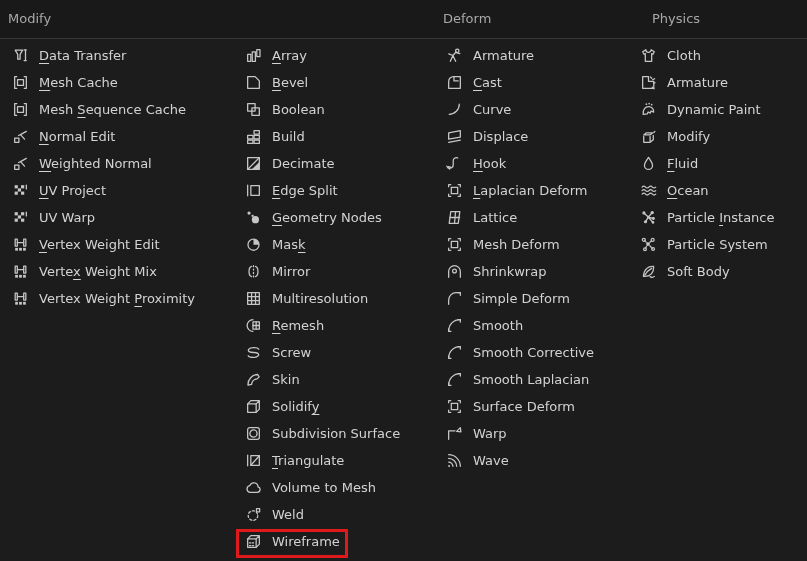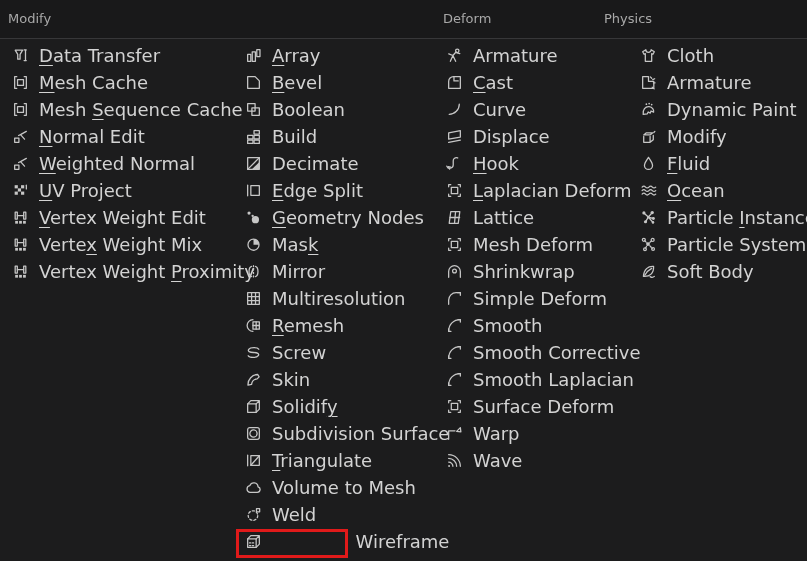--- a/index.html
+++ b/index.html
@@ -12,37 +12,37 @@
     font-family:"DejaVu Sans","Liberation Sans",sans-serif;
   }
   .menu{position:relative;width:807px;height:415px;background:var(--bg);padding-left:21px;}
   .menu-header{position:absolute;top:0;left:0;right:0;height:38px;background:var(--hbg);border-bottom:1px solid var(--div);}
   .col-header{position:absolute;top:0;height:38px;line-height:38px;font-size:13px;color:var(--htxt);white-space:nowrap;}
   .menu-col{position:absolute;top:42px;}
   .menu-item{display:flex;align-items:center;height:27px;cursor:default;}
   .icon{width:17px;height:17px;margin-right:10px;flex:none;}
   .icon svg{display:block;width:17px;height:17px;stroke:var(--icon);fill:none;stroke-width:1.2;stroke-linecap:round;stroke-linejoin:round;}
   .icon svg .f{fill:var(--icon);stroke:none;}
-  .label{font-size:18px;color:var(--txt);white-space:nowrap;}
+  .label{font-size:13px;color:var(--txt);white-space:nowrap;}
   .accel{text-decoration:underline;text-underline-offset:2.5px;text-decoration-thickness:1px;}
-  .highlighted{position:relative;justify-content:space-between;}
+  .highlighted{position:relative;}
   .highlighted::before{
     content:"";position:absolute;left:-9px;top:1px;width:112px;height:29px;
     border:3.5px solid var(--hl);box-sizing:border-box;pointer-events:none;
   }
   .right-edge{position:absolute;top:0;right:0;width:4px;height:561px;background:#161617;border-left:1px solid #303032;}
 </style>
 </head>
 <body>
 
 <div class="menu">
   <div class="menu-header" id="header-row">
       <div class="col-header" style="left: 8px;">Modify</div>
       <div class="col-header" style="left: 443px;">Deform</div>
-      <div class="col-header" style="left: 604px;">Physics</div>
+      <div class="col-header" style="left: 652px;">Physics</div>
     </div>
   <div id="menu-body">
       <div class="menu-col" style="left: 12px;">
         <div class="menu-item">
           <span class="icon">
             <svg viewBox="0 0 16 16">
               <path d="M3 3h7L7.6 7v4.5H5.4V7L3 3z"></path>
               <path d="M12.7 3.2v9.2"></path>
               <path d="M11.4 2.8h2M11.4 12.8h2"></path>
             </svg>
@@ -92,20 +92,35 @@
                 <rect x="2.5" y="3" width="3" height="3"></rect>
                 <rect x="8.5" y="3" width="3" height="3"></rect>
                 <rect x="5.5" y="6" width="3" height="3"></rect>
                 <rect x="2.5" y="9" width="3" height="3"></rect>
                 <rect x="8.5" y="9" width="3" height="3"></rect>
               </g>
               <path d="M13.5 3v3.5"></path>
             </svg>
           </span>
           <span class="label"><span class="accel">U</span>V Project</span>
+        </div>
+        <div class="menu-item">
+          <span class="icon">
+            <svg viewBox="0 0 16 16">
+              <g class="f">
+                <rect x="2.5" y="3" width="3" height="3"></rect>
+                <rect x="8.5" y="3" width="3" height="3"></rect>
+                <rect x="5.5" y="6" width="3" height="3"></rect>
+                <rect x="2.5" y="9" width="3" height="3"></rect>
+                <rect x="8.5" y="9" width="3" height="3"></rect>
+              </g>
+              <path d="M13.5 3v3.5"></path>
+            </svg>
+          </span>
+          <span class="label">UV Warp</span>
         </div>
         <div class="menu-item">
           <span class="icon">
             <svg viewBox="0 0 16 16">
               <rect x="3" y="3" width="2" height="6.5"></rect>
               <rect x="11" y="3" width="2" height="6.5"></rect>
               <path d="M5 6.2h6"></path>
               <g class="f">
                 <rect x="3" y="11.2" width="2.6" height="2.6"></rect>
                 <rect x="6.7" y="11.2" width="2.6" height="2.6"></rect>

